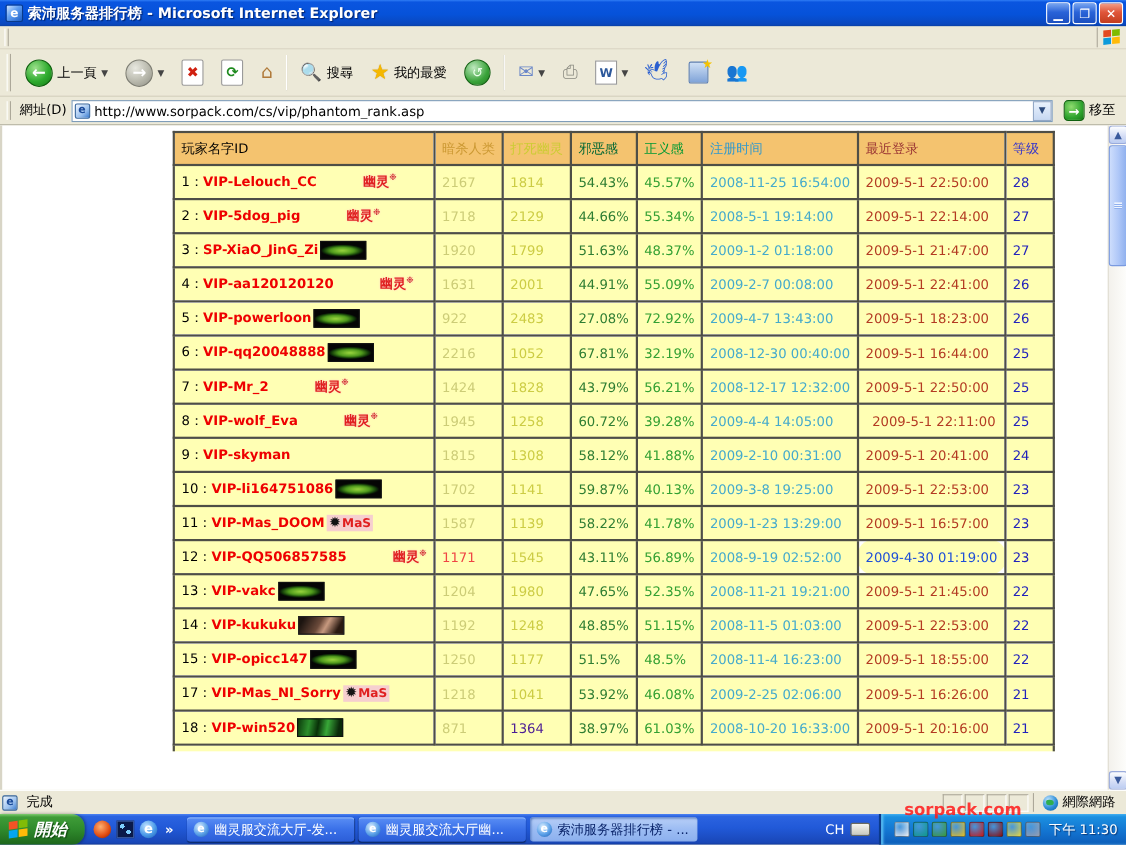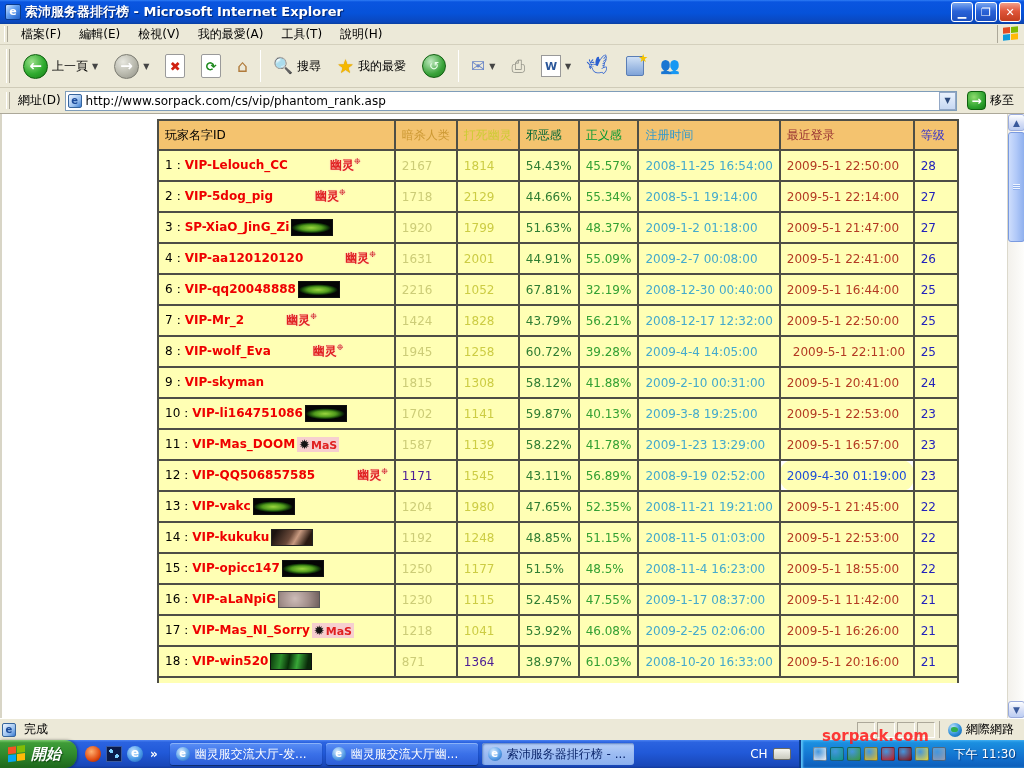--- a/index.html
+++ b/index.html
@@ -122,28 +122,20 @@
   <div class="title-text">索沛服务器排行榜 - Microsoft Internet Explorer</div>
   <div class="win-btns">
     <div class="win-btn">▁</div>
     <div class="win-btn">❐</div>
     <div class="win-btn close">✕</div>
   </div>
 </div>
 
 <div class="menubar">
   <div class="grip"></div>
-  <div id="menu-items" style="display:flex;">
-      <div class="menu-item">檔案(F)</div>
-      <div class="menu-item">編輯(E)</div>
-      <div class="menu-item">檢視(V)</div>
-      <div class="menu-item">我的最愛(A)</div>
-      <div class="menu-item">工具(T)</div>
-      <div class="menu-item">說明(H)</div>
-    </div>
   <div class="spacer"></div>
   <div class="brand-flag">
     <div class="flag-grid">
         <i></i>
         <i></i>
         <i></i>
         <i></i>
       </div>
   </div>
 </div>
@@ -267,20 +259,30 @@
             <td><span class="rank-num" style="color: rgb(0, 0, 0);">4：</span><span class="pname" style="color: rgb(238, 0, 0);">VIP-aa120120120</span><span class="badge badge-ghost">幽灵</span></td>
             <td style="color: rgb(204, 204, 119);">1631</td>
             <td style="color: rgb(204, 204, 68);">2001</td>
             <td style="color: rgb(46, 125, 50);">44.91%</td>
             <td style="color: rgb(51, 160, 51);">55.09%</td>
             <td style="color: rgb(68, 170, 204);">2009-2-7 00:08:00</td>
             <td style="color: rgb(179, 58, 34);">2009-5-1 22:41:00</td>
             <td style="color: rgb(34, 34, 187);">26</td>
           </tr>
           <tr>
+            <td><span class="rank-num" style="color: rgb(0, 0, 0);">5：</span><span class="pname" style="color: rgb(238, 0, 0);">VIP-powerloon</span><span class="badge badge-leaf"></span></td>
+            <td style="color: rgb(204, 204, 119);">922</td>
+            <td style="color: rgb(204, 204, 68);">2483</td>
+            <td style="color: rgb(46, 125, 50);">27.08%</td>
+            <td style="color: rgb(51, 160, 51);">72.92%</td>
+            <td style="color: rgb(68, 170, 204);">2009-4-7 13:43:00</td>
+            <td style="color: rgb(179, 58, 34);">2009-5-1 18:23:00</td>
+            <td style="color: rgb(34, 34, 187);">26</td>
+          </tr>
+          <tr>
             <td><span class="rank-num" style="color: rgb(0, 0, 0);">6：</span><span class="pname" style="color: rgb(238, 0, 0);">VIP-qq20048888</span><span class="badge badge-leaf"></span></td>
             <td style="color: rgb(204, 204, 119);">2216</td>
             <td style="color: rgb(204, 204, 68);">1052</td>
             <td style="color: rgb(46, 125, 50);">67.81%</td>
             <td style="color: rgb(51, 160, 51);">32.19%</td>
             <td style="color: rgb(68, 170, 204);">2008-12-30 00:40:00</td>
             <td style="color: rgb(179, 58, 34);">2009-5-1 16:44:00</td>
             <td style="color: rgb(34, 34, 187);">25</td>
           </tr>
           <tr>
@@ -328,21 +330,21 @@
             <td style="color: rgb(204, 204, 119);">1587</td>
             <td style="color: rgb(204, 204, 68);">1139</td>
             <td style="color: rgb(46, 125, 50);">58.22%</td>
             <td style="color: rgb(51, 160, 51);">41.78%</td>
             <td style="color: rgb(68, 170, 204);">2009-1-23 13:29:00</td>
             <td style="color: rgb(179, 58, 34);">2009-5-1 16:57:00</td>
             <td style="color: rgb(34, 34, 187);">23</td>
           </tr>
           <tr>
             <td><span class="rank-num" style="color: rgb(0, 0, 0);">12：</span><span class="pname" style="color: rgb(238, 0, 0);">VIP-QQ506857585</span><span class="badge badge-ghost">幽灵</span></td>
-            <td style="color: #4c1d95;">1171</td>
+            <td style="color: #ef4444;">1171</td>
             <td style="color: rgb(204, 204, 68);">1545</td>
             <td style="color: rgb(46, 125, 50);">43.11%</td>
             <td style="color: rgb(51, 160, 51);">56.89%</td>
             <td style="color: rgb(68, 170, 204);">2008-9-19 02:52:00</td>
             <td style="color: #1d4ed8; border-radius: 13px;">2009-4-30 01:19:00</td>
             <td style="color: rgb(34, 34, 187);">23</td>
           </tr>
           <tr>
             <td><span class="rank-num" style="color: rgb(0, 0, 0);">13：</span><span class="pname" style="color: rgb(238, 0, 0);">VIP-vakc</span><span class="badge badge-leaf"></span></td>
             <td style="color: rgb(204, 204, 119);">1204</td>
@@ -365,30 +367,20 @@
           </tr>
           <tr>
             <td><span class="rank-num" style="color: rgb(0, 0, 0);">15：</span><span class="pname" style="color: rgb(238, 0, 0);">VIP-opicc147</span><span class="badge badge-leaf"></span></td>
             <td style="color: rgb(204, 204, 119);">1250</td>
             <td style="color: rgb(204, 204, 68);">1177</td>
             <td style="color: rgb(46, 125, 50);">51.5%</td>
             <td style="color: rgb(51, 160, 51);">48.5%</td>
             <td style="color: rgb(68, 170, 204);">2008-11-4 16:23:00</td>
             <td style="color: rgb(179, 58, 34);">2009-5-1 18:55:00</td>
             <td style="color: rgb(34, 34, 187);">22</td>
-          </tr>
-          <tr>
-            <td><span class="rank-num" style="color: rgb(0, 0, 0);">16：</span><span class="pname" style="color: rgb(238, 0, 0);">VIP-aLaNpiG</span><span class="badge badge-pig"></span></td>
-            <td style="color: rgb(204, 204, 119);">1230</td>
-            <td style="color: rgb(204, 204, 68);">1115</td>
-            <td style="color: rgb(46, 125, 50);">52.45%</td>
-            <td style="color: rgb(51, 160, 51);">47.55%</td>
-            <td style="color: rgb(68, 170, 204);">2009-1-17 08:37:00</td>
-            <td style="color: rgb(179, 58, 34);">2009-5-1 11:42:00</td>
-            <td style="color: rgb(34, 34, 187);">21</td>
           </tr>
           <tr>
             <td><span class="rank-num" style="color: rgb(0, 0, 0);">17：</span><span class="pname" style="color: rgb(238, 0, 0);">VIP-Mas_NI_Sorry</span><span class="badge badge-mas">MaS</span></td>
             <td style="color: rgb(204, 204, 119);">1218</td>
             <td style="color: rgb(204, 204, 68);">1041</td>
             <td style="color: rgb(46, 125, 50);">53.92%</td>
             <td style="color: rgb(51, 160, 51);">46.08%</td>
             <td style="color: rgb(68, 170, 204);">2009-2-25 02:06:00</td>
             <td style="color: rgb(179, 58, 34);">2009-5-1 16:26:00</td>
             <td style="color: rgb(34, 34, 187);">21</td>

